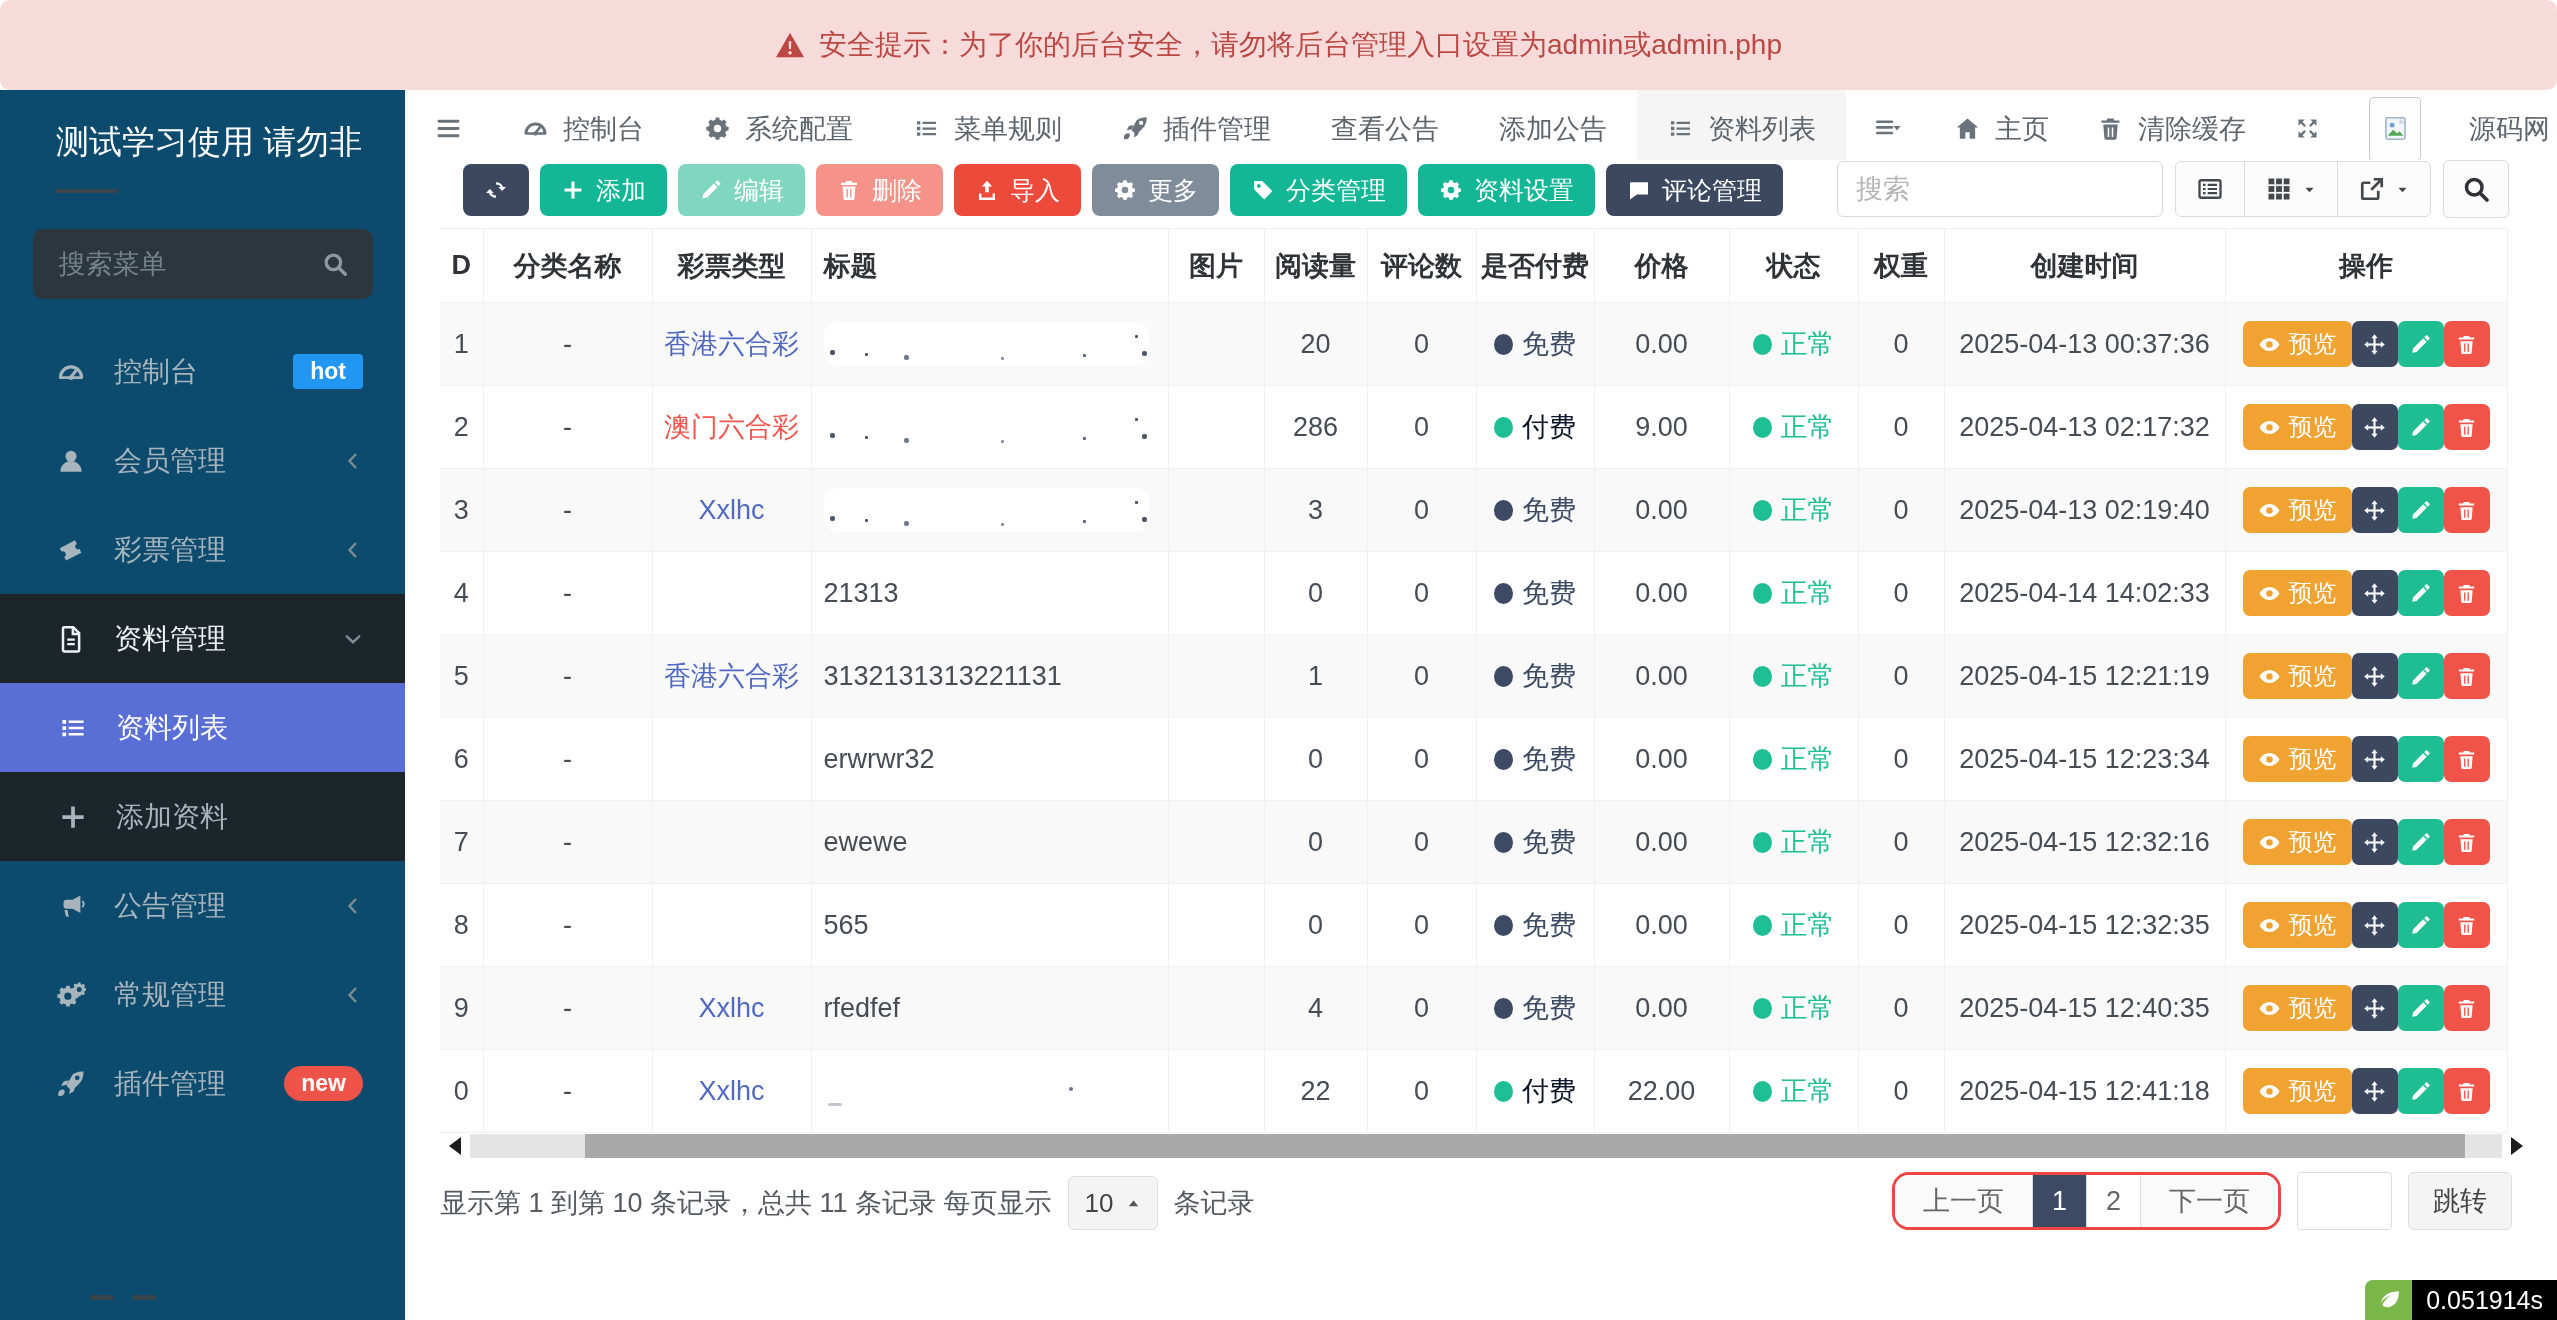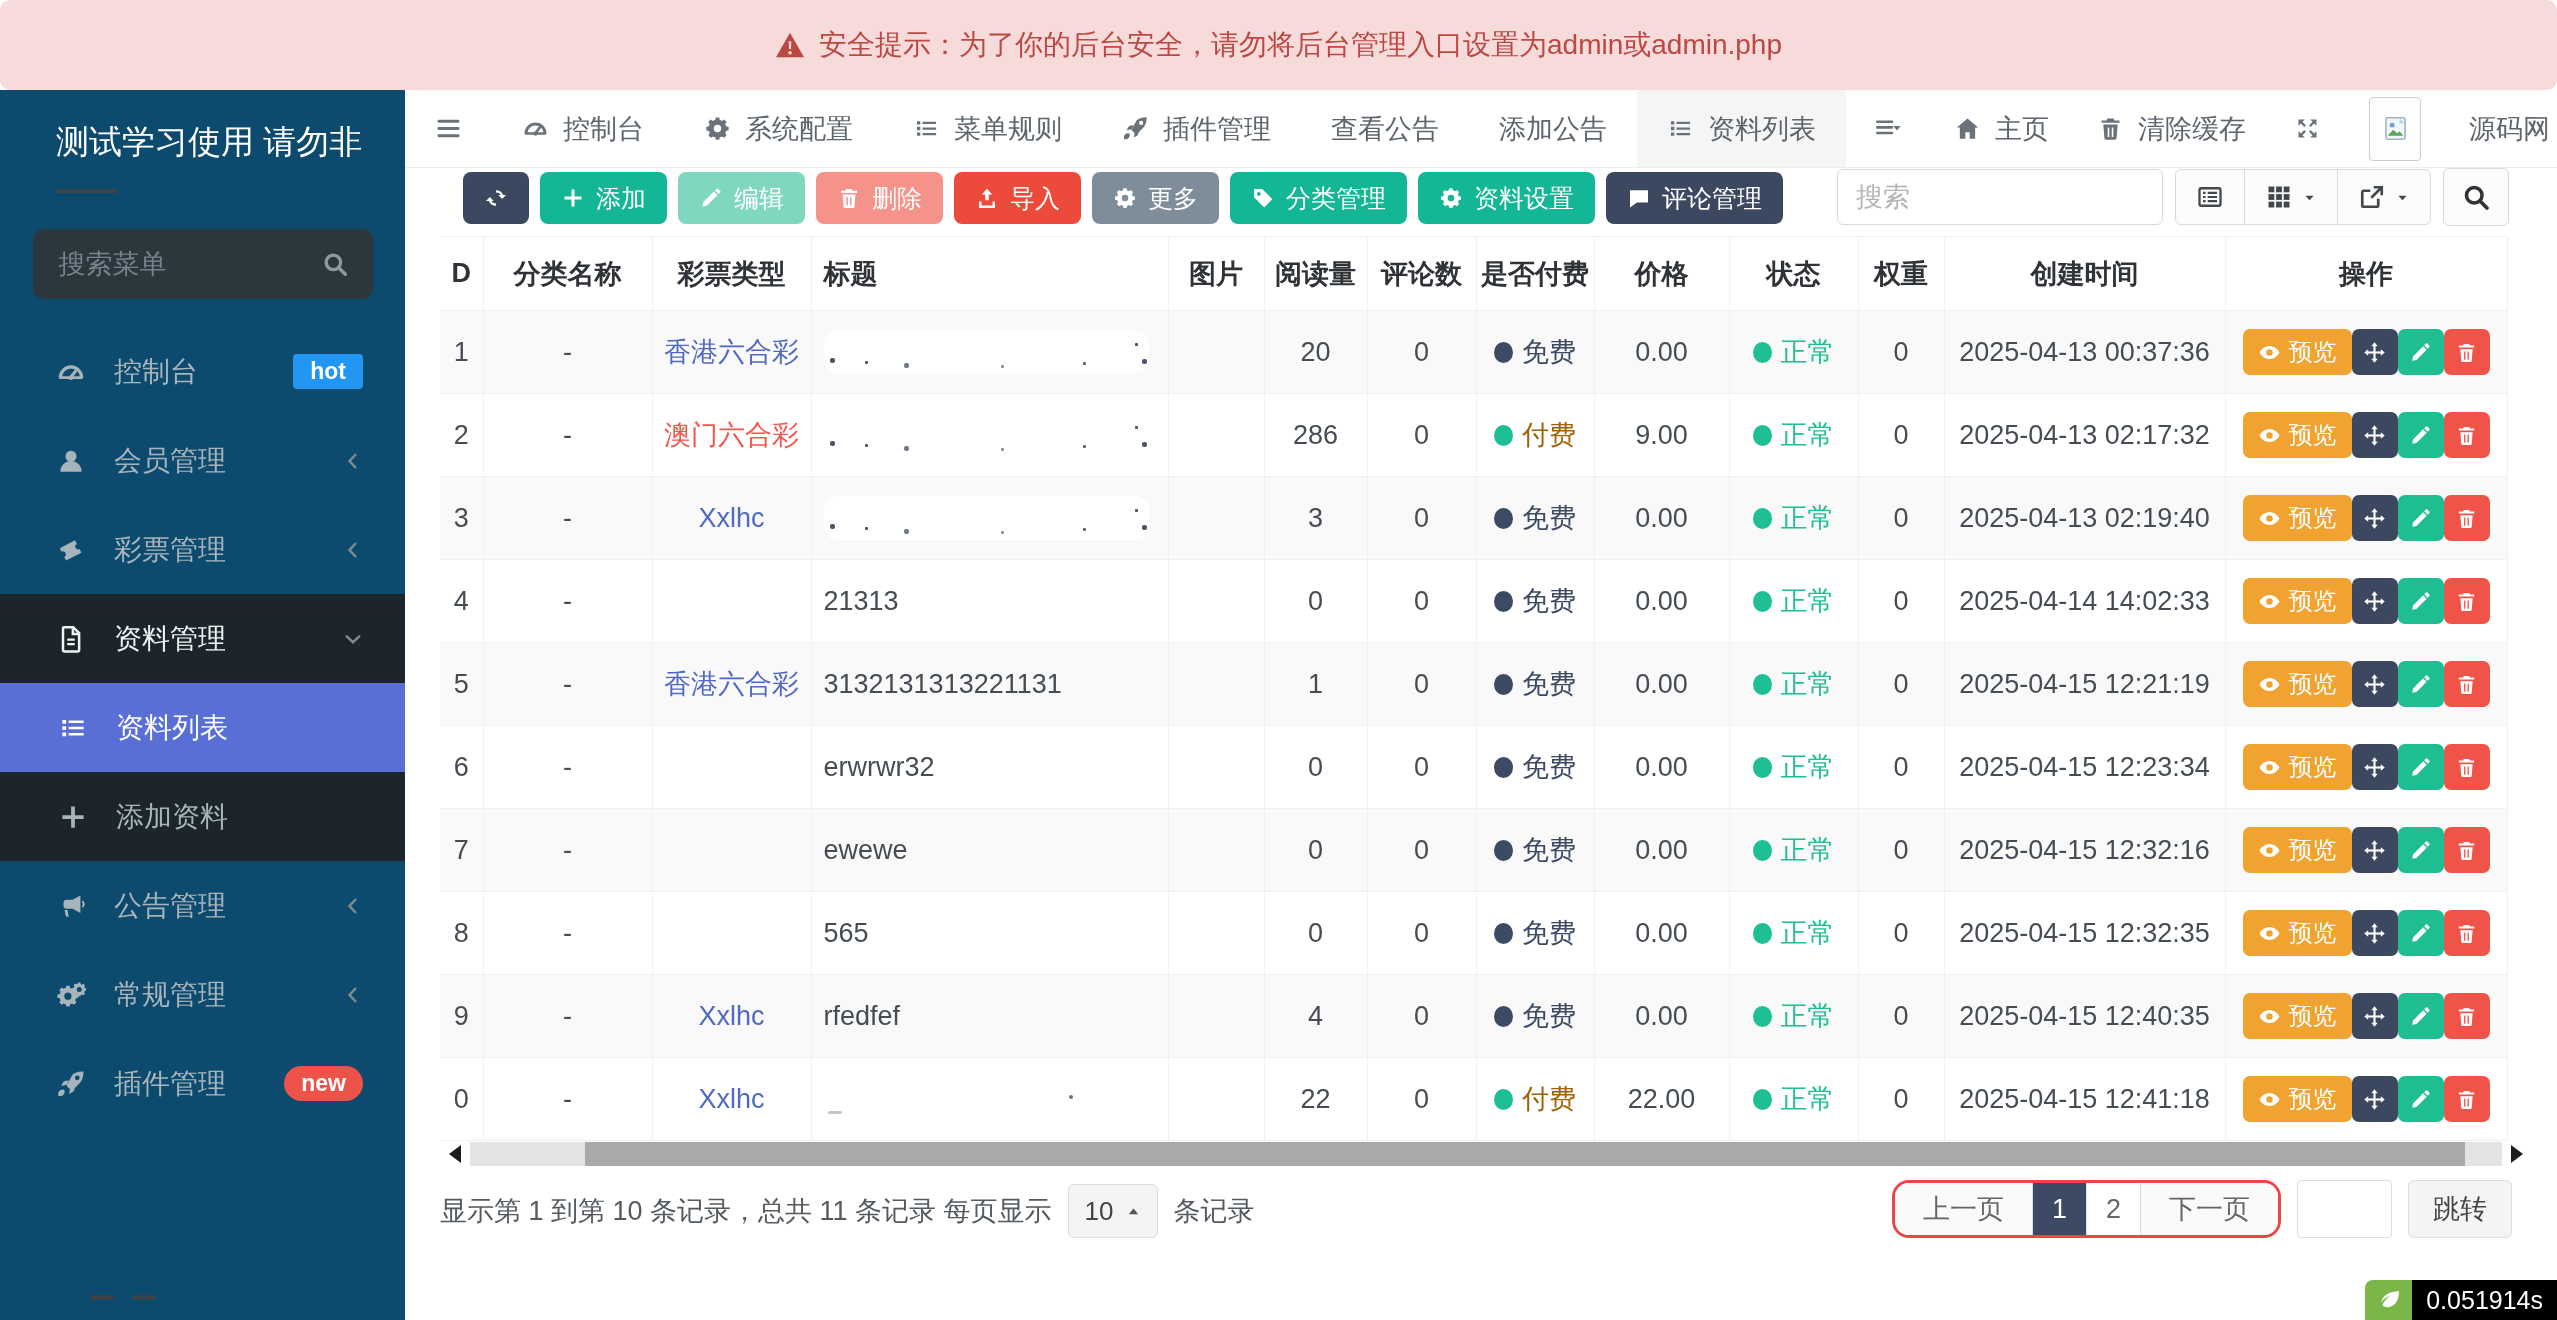--- a/index.html
+++ b/index.html
@@ -45,21 +45,21 @@
            cursor:pointer;white-space:nowrap}
   .nv-right .nv-item{padding:0 24px}
   .nv-item .ic{width:27px;height:27px;color:#6a737b}
   .nv-item.active{background:#f5f5f5}
   .nv-item svg[data-name="menu-caret-icon"]{width:36px}
   .nv-avatar{width:50px;height:62px;border:1px solid #ccc;border-radius:4px;background:#fdfdfd;
              display:flex;align-items:center;justify-content:center;align-self:center}
   .nv-avatar svg{width:36px;height:36px}
 
   
-  .content{position:absolute;left:405px;top:168px;width:2152px;height:1152px;background:#fff}
+  .content{position:absolute;left:405px;top:160px;width:2152px;height:1152px;background:#fff}
   .toolbar{position:absolute;left:58px;top:4px;display:flex;gap:11px}
   .tb-btn{height:52px;border:none;border-radius:8px;color:#fff;font-size:25px;display:inline-flex;
           align-items:center;gap:11px;padding:0 21px;font-family:inherit;cursor:pointer;white-space:nowrap}
   .tb-btn .ic{width:24px;height:24px}
   .tb-btn.navy{background:#3c4860}.tb-btn.green{background:#14b795}.tb-btn.green-light{background:#7fd7c0}
   .tb-btn.red-light{background:#f5938b}.tb-btn.red{background:#ec4a3b}.tb-btn.gray{background:#7f8d9b}
   .tb-right{position:absolute;right:48px;top:0;display:flex;align-items:center;gap:12px}
   .tb-search{width:326px;height:56px;border:1px solid #d9d9d9;border-radius:6px;padding:0 18px;
              font-size:27px;color:#555;outline:none;box-sizing:border-box;font-family:inherit;background:#fff}
   .tb-search::placeholder{color:#b5b5b5}
@@ -77,21 +77,21 @@
   .tbl{position:absolute;left:35px;top:68px;width:2067px;border-collapse:collapse;table-layout:fixed}
   .tbl th{height:73px;font-size:27px;font-weight:bold;color:#2f3337;border:1px solid #f0f1f2;background:#fff;padding:0;text-align:center}
   .tbl td{height:82px;font-size:27px;color:#454c54;border:1px solid #f0f1f2;text-align:center;padding:0;overflow:hidden}
   .tbl th:first-child,.tbl td:first-child{border-left:none}
   .tbl th.al,.tbl td.al{text-align:left;padding-left:12px}
   .tbl tbody tr:nth-child(odd) td{background:#f9f9f9}
   .lk{cursor:pointer}.lk.blue{color:#5069c3}.lk.red{color:#f2564d}
   .pill-status{display:inline-flex;align-items:center;gap:9px}
   .dot{display:inline-block;width:19px;height:21px;border-radius:50%}
   .paid-free{color:#3d4a63}.paid-free .dot{background:#3d4a63}
-  .paid-paid{color:#a16207}.paid-paid .dot{background:#1fbf96}
+  .paid-paid{color:#0f172a}.paid-paid .dot{background:#1fbf96}
   .st{color:#1fbf96}.st .dot{background:#1fbf96}
   .acts{display:flex;align-items:center;justify-content:center;}
   .act{width:46px;height:46px;border:none;border-radius:7px;color:#fff;display:inline-flex;
        align-items:center;justify-content:center;cursor:pointer;font-family:inherit}
   .act .ic{width:23px;height:23px}
   .act-prev{width:auto;padding:0 15px;gap:8px;background:#f0a330;font-size:24px}
   .act.navy{background:#3c4860}.act.green{background:#1fbd92}.act.red{background:#f05348}
   .scrib{position:relative;width:325px;height:44px;background:#fff;border-radius:14px}
   .scrib::after{content:"";position:absolute;left:6px;top:28px;width:5px;height:5px;border-radius:2px;background:#4a5568;
     box-shadow:34px 2px 0 -1px #4a5568,74px 5px 0 0 #707a8e,170px 6px 0 -1px #8a91a1,

